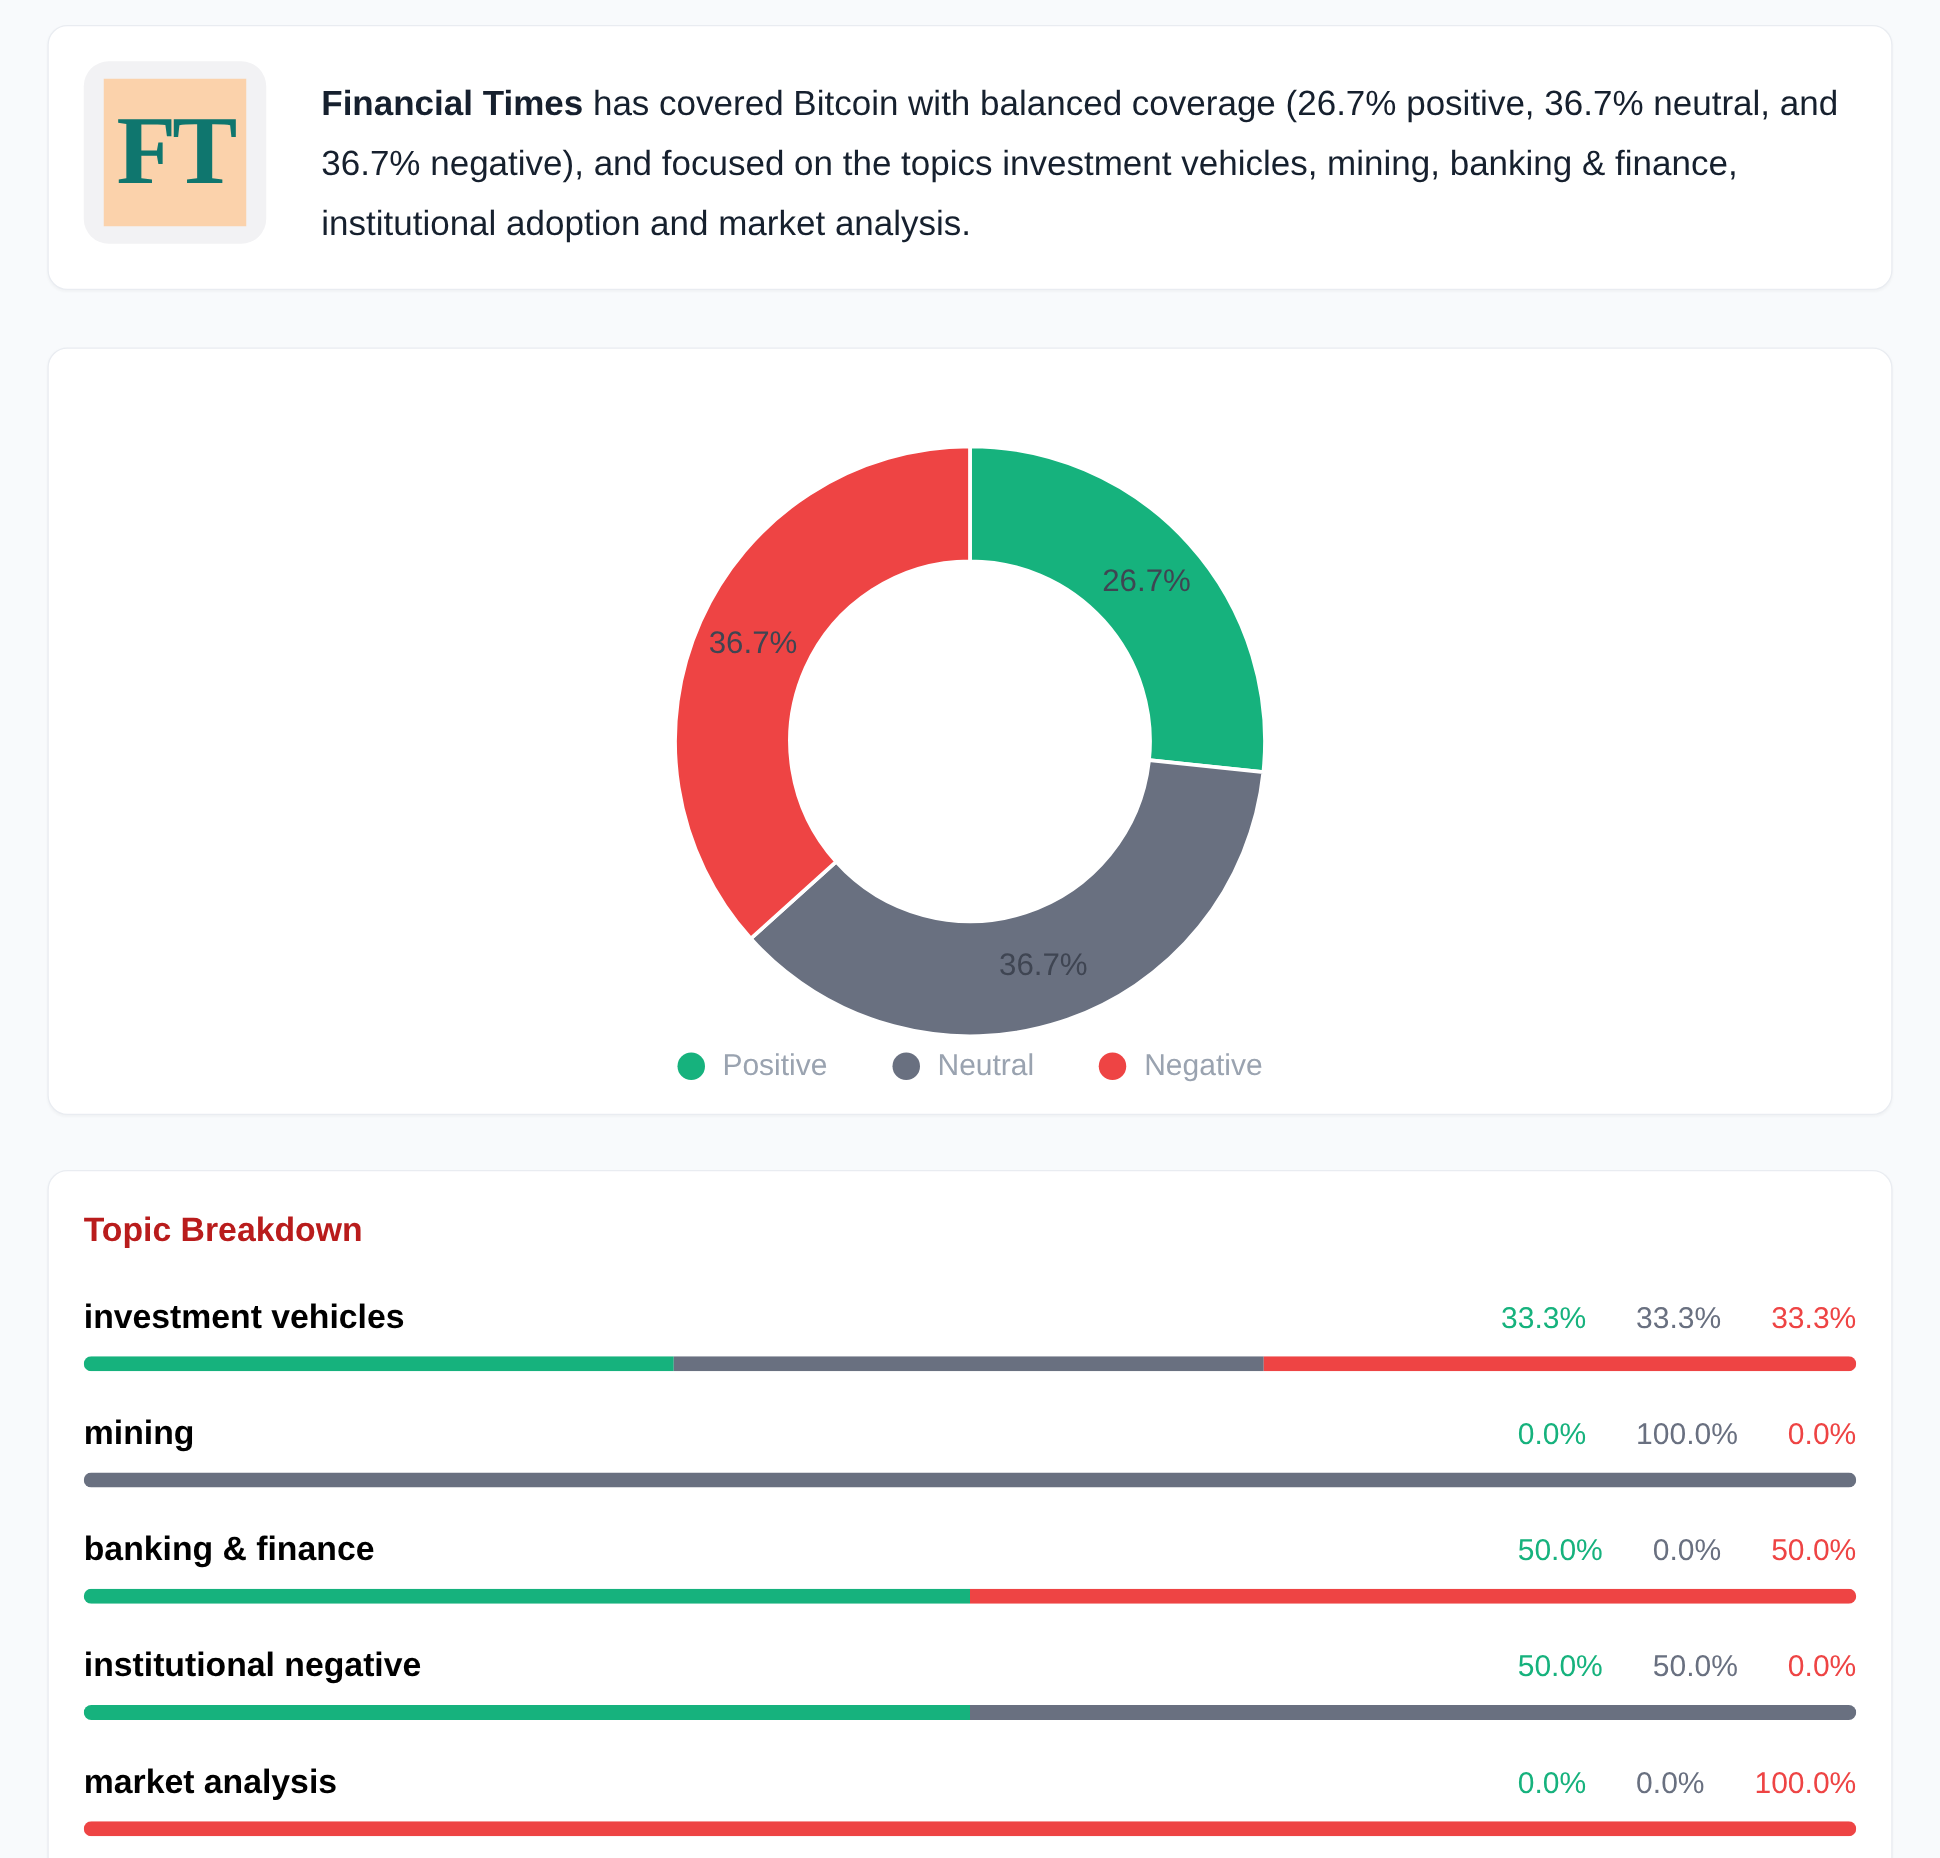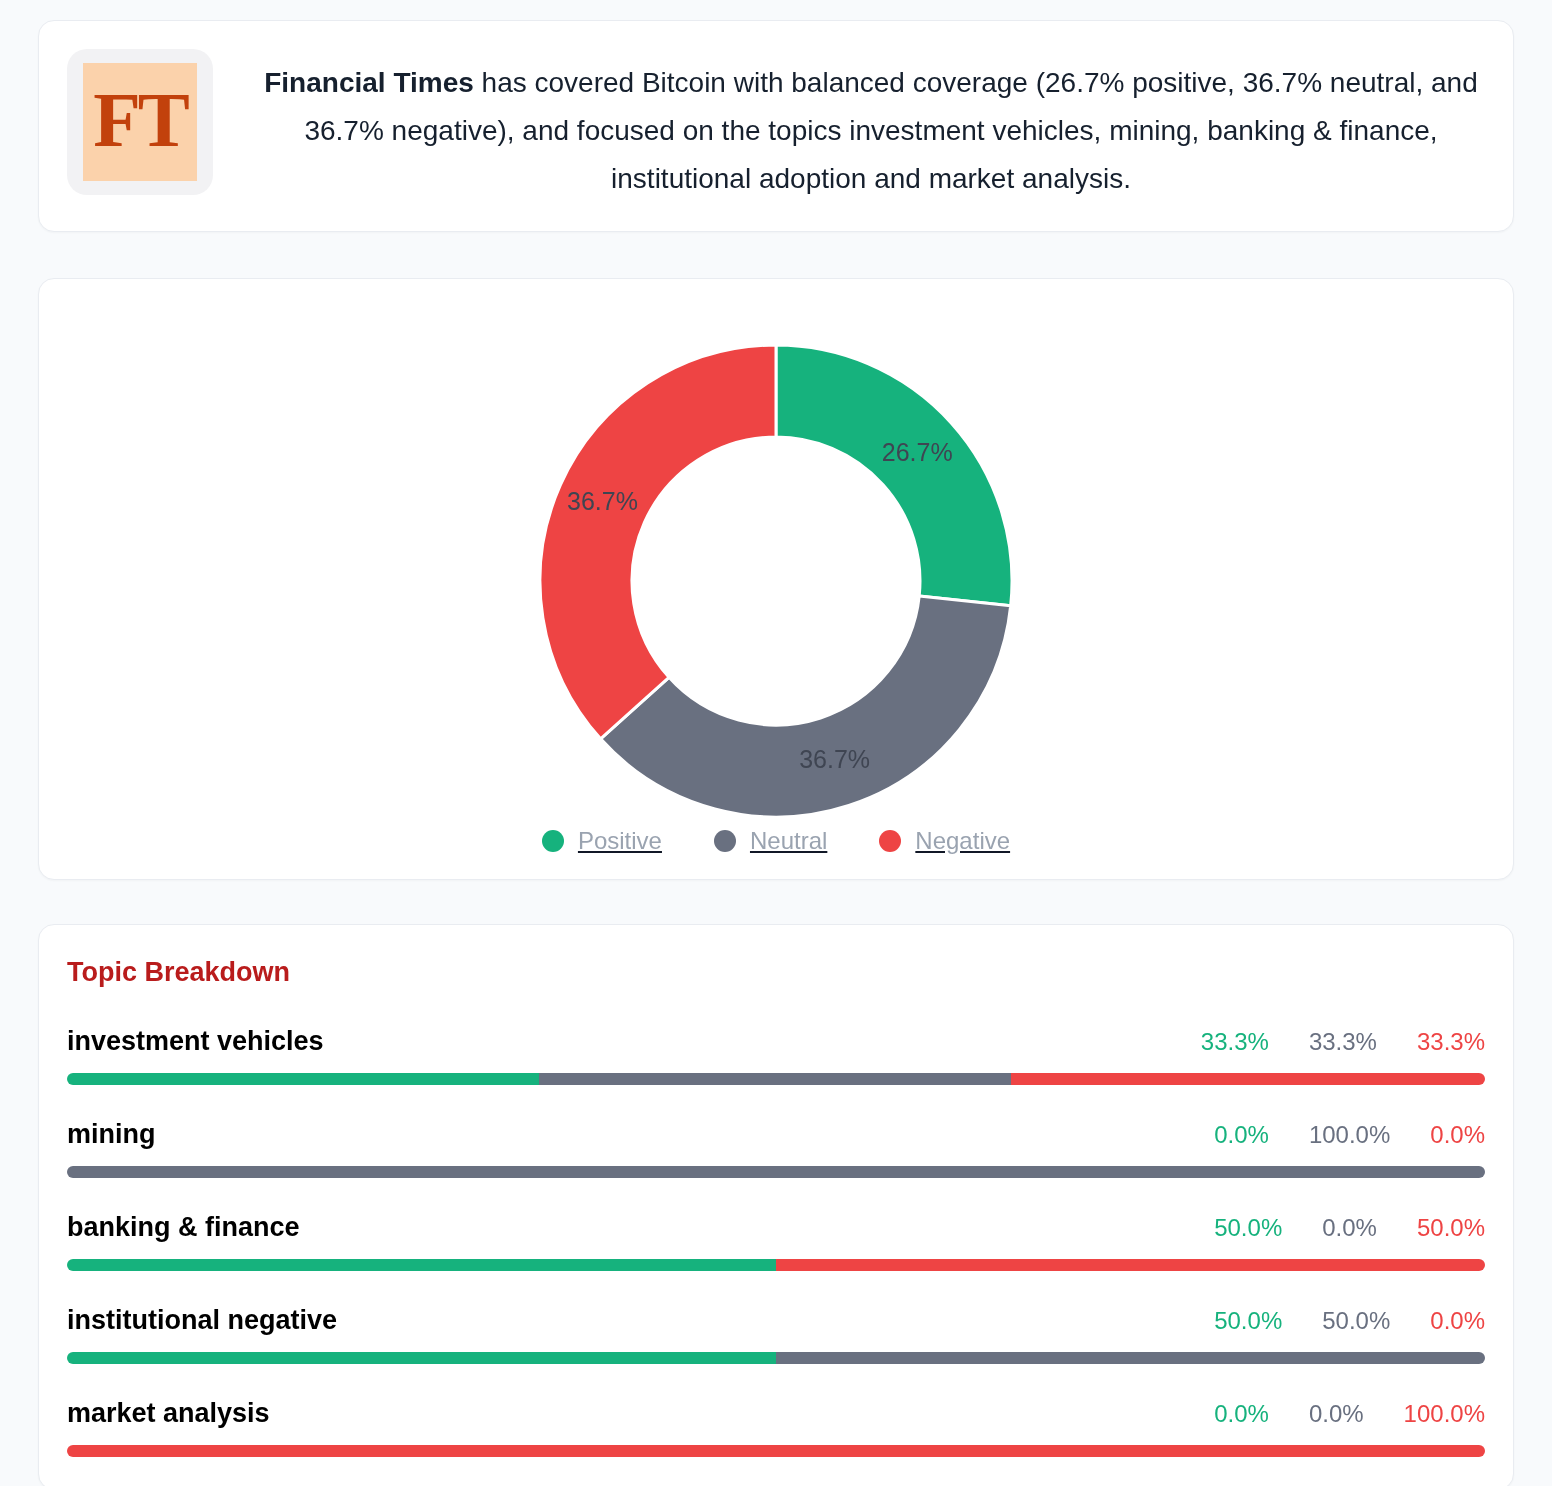--- a/index.html
+++ b/index.html
@@ -35,39 +35,37 @@
   .logo-inner {
     width: 114px; height: 118px;
     background: #fbd2ab;
     display: flex; align-items: center; justify-content: center;
   }
   .logo-inner span {
     font-family: "Liberation Serif", serif;
     font-weight: 700;
     font-size: 78px;
     letter-spacing: -3px;
-    color: #c2410c;
+    color: #0f766e;
     transform: translateY(-2px);
   }
   .summary {
     margin-left: 44px;
     margin-top: 10px;
     font-size: 28px;
     line-height: 48px;
     color: #16202e;
     max-width: 1230px;
-    text-align: center;
   }
   .summary b { font-weight: 700; }
 
   
   .chart-card {
-    padding: 4px 0 24px 0;
+    padding: 16px 0 24px 0;
     margin-bottom: 44px;
-    text-decoration: underline;
   }
   .donut-svg { display: block; width: 1474px; height: 540px; }
   .donut-label {
     font-family: "Liberation Sans", sans-serif;
     font-size: 25px;
     fill: #3f4552;
   }
   .legend {
     display: flex;
     justify-content: center;

